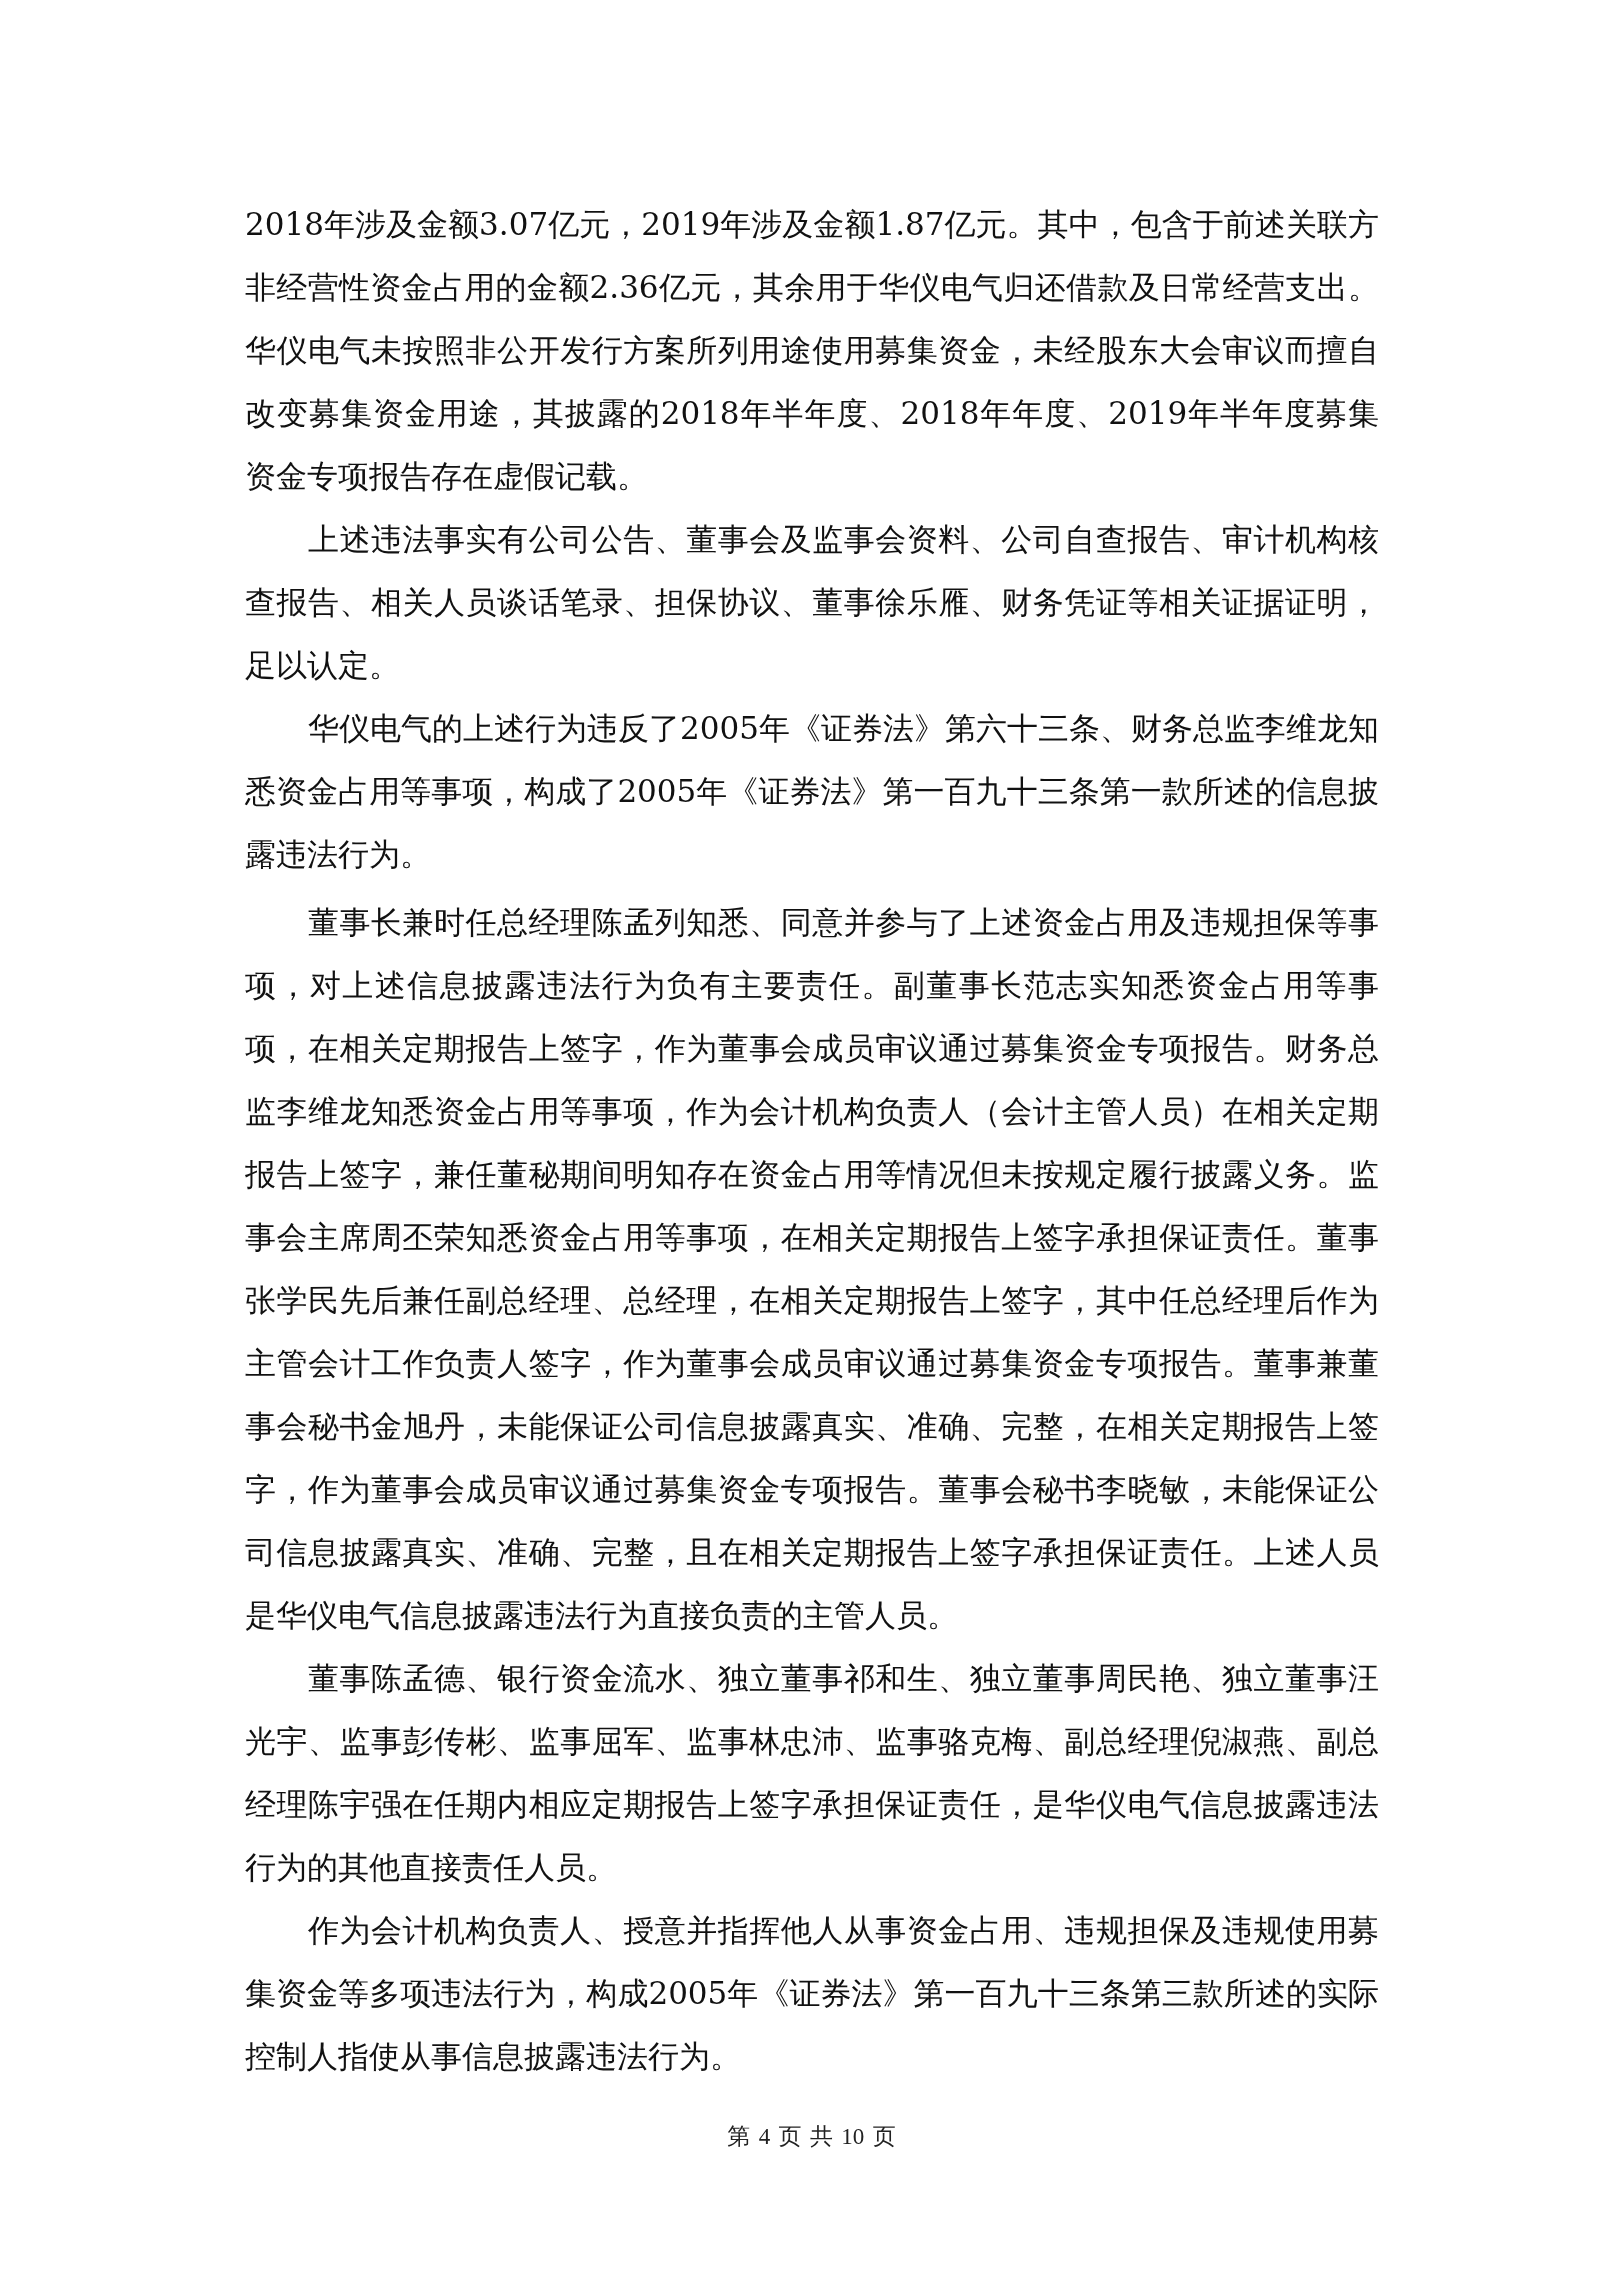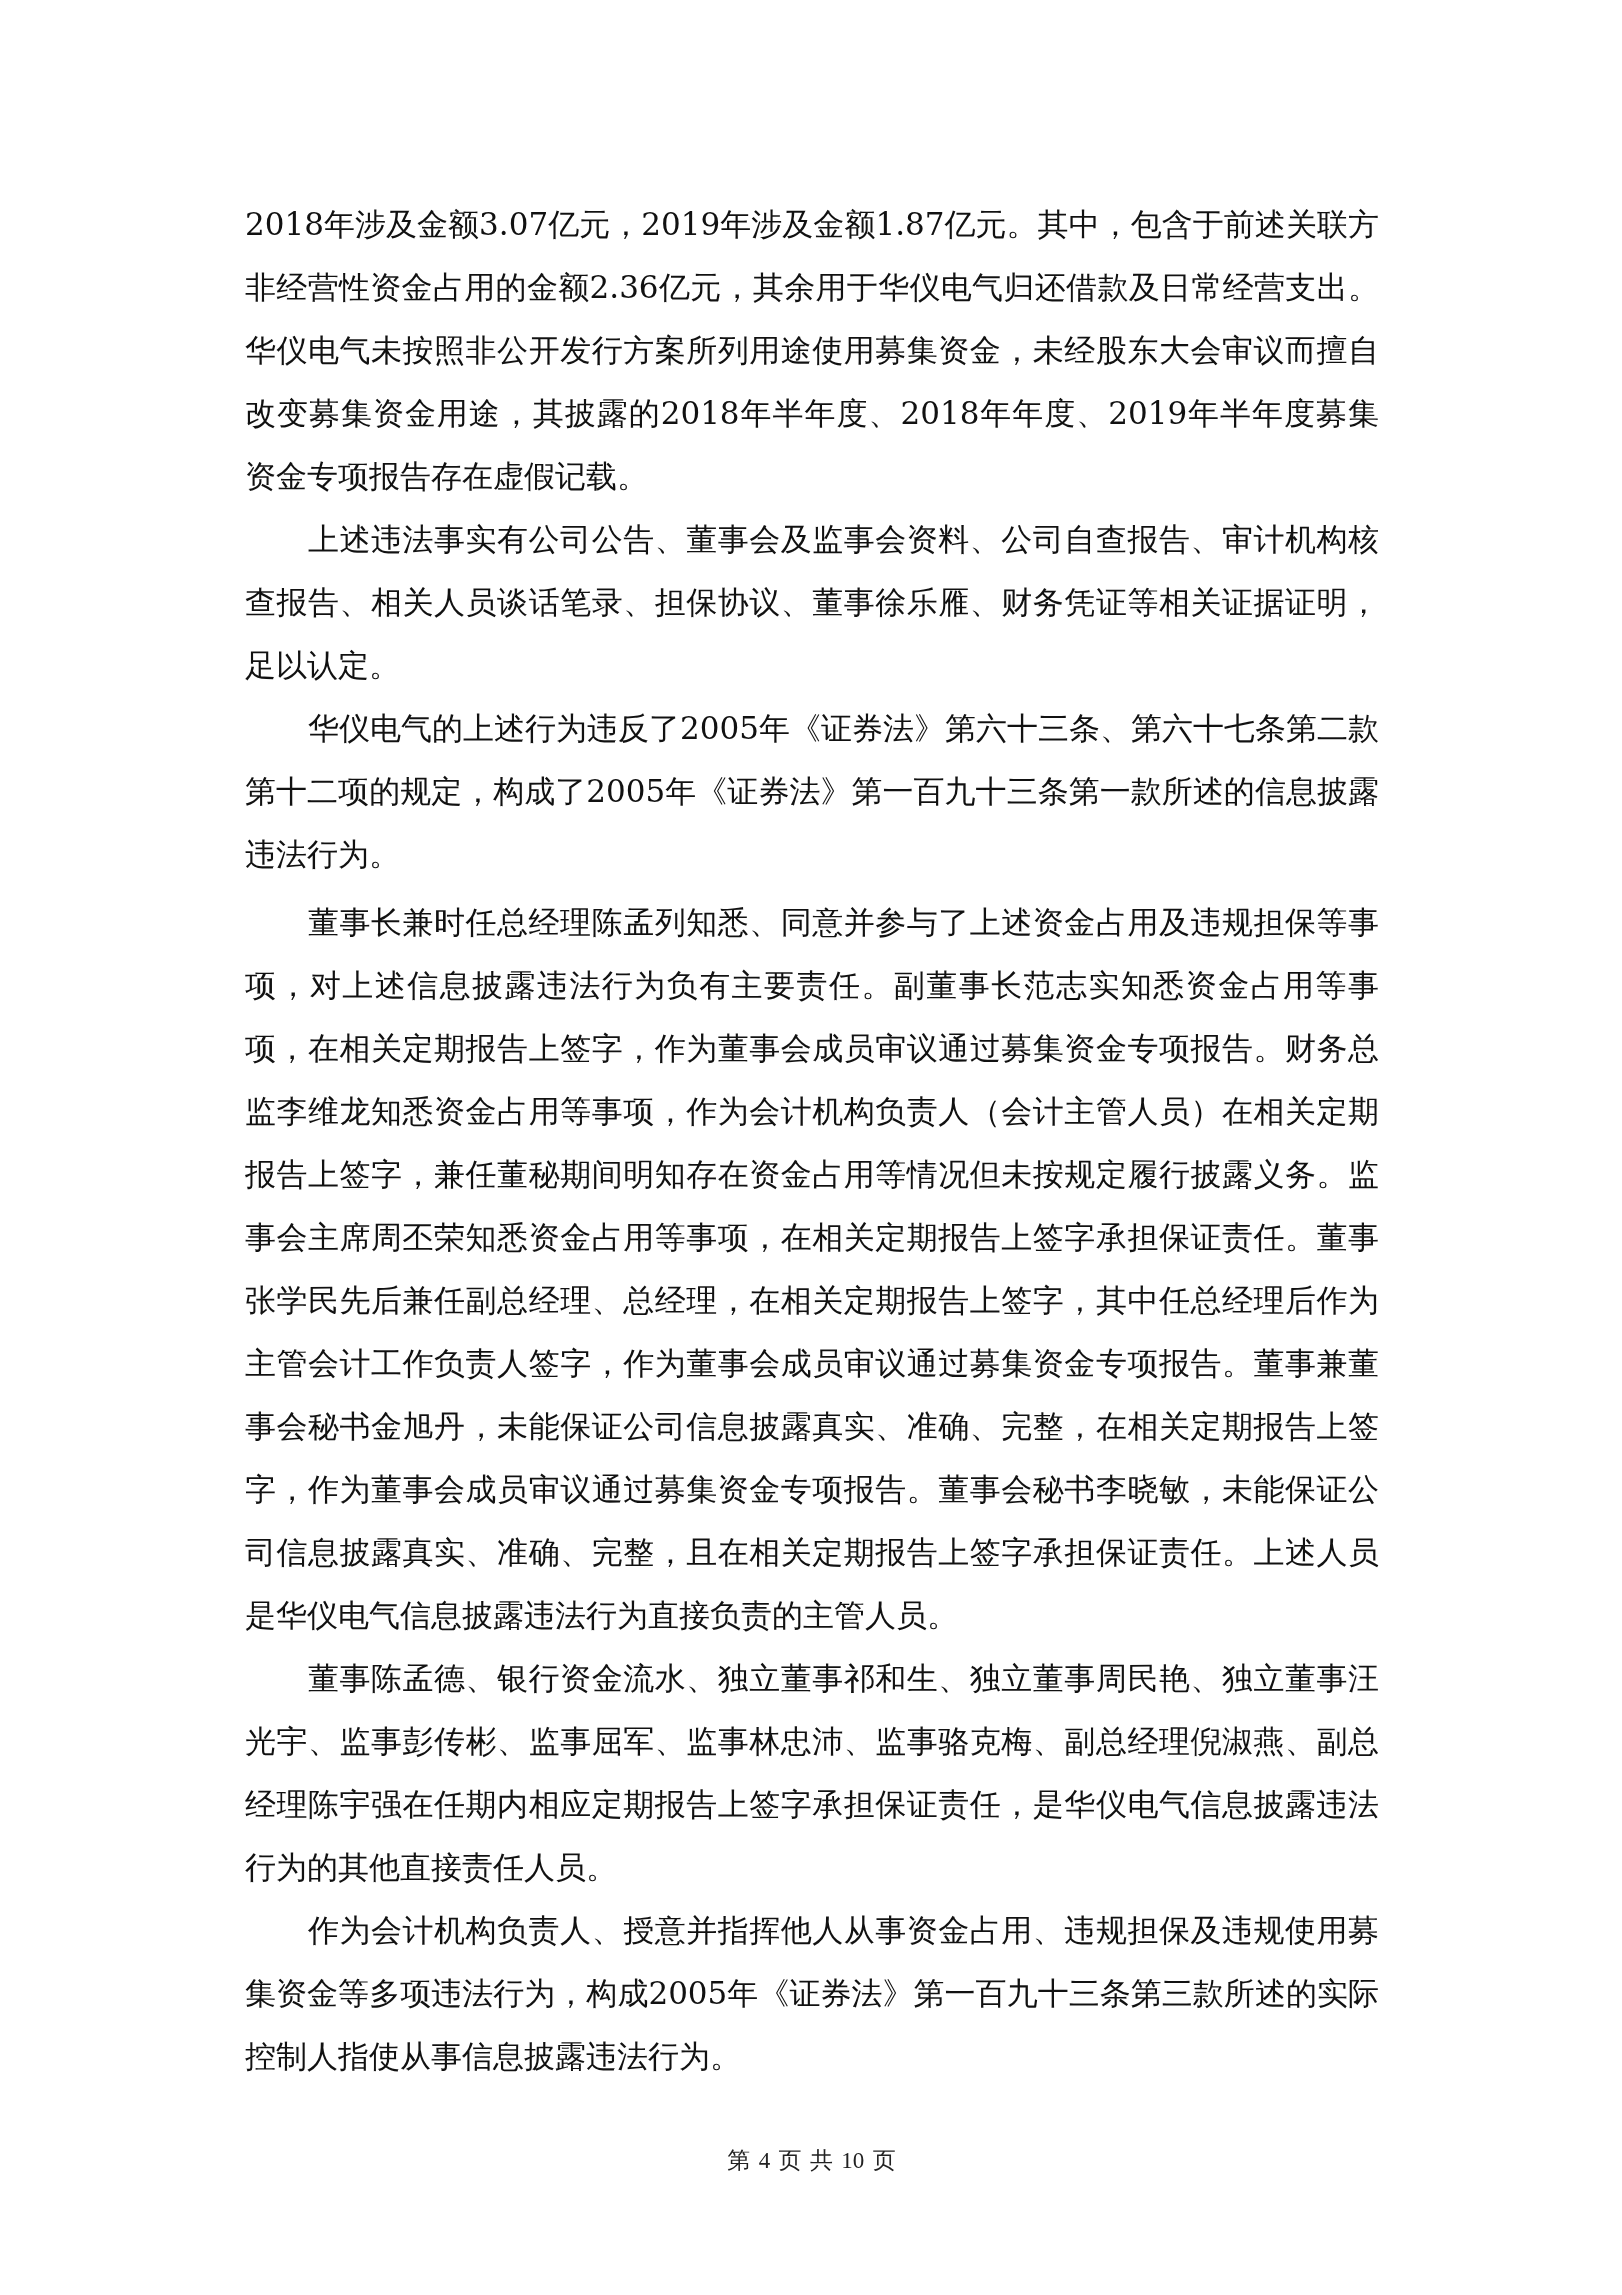--- a/index.html
+++ b/index.html
@@ -49,32 +49,31 @@
     .footer {
       position: absolute;
       left: 0;
       width: 1623px;
       top: 2121px;
       text-align: center;
       font-family: "Liberation Serif", "DejaVu Serif", serif;
       font-size: 23px;
       color: #222222;
       word-spacing: 5px;
-      margin-top: 24px;
     }
     .footer span { margin: 0 4.2px; }
   </style>
 </head>
 <body>
 
 <div class="page">
   <div class="body-text">
     <p class="para">2018年涉及金额3.07亿元，2019年涉及金额1.87亿元。其中，包含于前述关联方非经营性资金占用的金额2.36亿元，其余用于华仪电气归还借款及日常经营支出。华仪电气未按照非公开发行方案所列用途使用募集资金，未经股东大会审议而擅自改变募集资金用途，其披露的2018年半年度、2018年年度、2019年半年度募集资金专项报告存在虚假记载。</p>
     <p class="para indent">上述违法事实有公司公告、董事会及监事会资料、公司自查报告、审计机构核查报告、相关人员谈话笔录、担保协议、董事徐乐雁、财务凭证等相关证据证明，足以认定。</p>
-    <p class="para indent">华仪电气的上述行为违反了2005年《证券法》第六十三条、第六十七条第二款第十二项的规定，构成了2005年《证券法》第一百九十三条第一款所述的信息披露违法行为。</p>
+    <p class="para indent">华仪电气的上述行为违反了2005年《证券法》第六十三条、财务总监李维龙知悉资金占用等事项，构成了2005年《证券法》第一百九十三条第一款所述的信息披露违法行为。</p>
     <p class="para indent gap-extra">董事长兼时任总经理陈孟列知悉、同意并参与了上述资金占用及违规担保等事项，对上述信息披露违法行为负有主要责任。副董事长范志实知悉资金占用等事项，在相关定期报告上签字，作为董事会成员审议通过募集资金专项报告。财务总监李维龙知悉资金占用等事项，作为会计机构负责人（会计主管人员）在相关定期报告上签字，兼任董秘期间明知存在资金占用等情况但未按规定履行披露义务。监事会主席周丕荣知悉资金占用等事项，在相关定期报告上签字承担保证责任。董事张学民先后兼任副总经理、总经理，在相关定期报告上签字，其中任总经理后作为主管会计工作负责人签字，作为董事会成员审议通过募集资金专项报告。董事兼董事会秘书金旭丹，未能保证公司信息披露真实、准确、完整，在相关定期报告上签字，作为董事会成员审议通过募集资金专项报告。董事会秘书李晓敏，未能保证公司信息披露真实、准确、完整，且在相关定期报告上签字承担保证责任。上述人员是华仪电气信息披露违法行为直接负责的主管人员。</p>
     <p class="para indent">董事陈孟德、银行资金流水、独立董事祁和生、独立董事周民艳、独立董事汪光宇、监事彭传彬、监事屈军、监事林忠沛、监事骆克梅、副总经理倪淑燕、副总经理陈宇强在任期内相应定期报告上签字承担保证责任，是华仪电气信息披露违法行为的其他直接责任人员。</p>
     <p class="para indent">作为会计机构负责人、授意并指挥他人从事资金占用、违规担保及违规使用募集资金等多项违法行为，构成2005年《证券法》第一百九十三条第三款所述的实际控制人指使从事信息披露违法行为。</p>
   </div>
 
   <div class="footer">
     <span>第</span><span>4</span><span>页</span><span>共</span><span>10</span><span>页</span>
   </div>
 </div>
 

